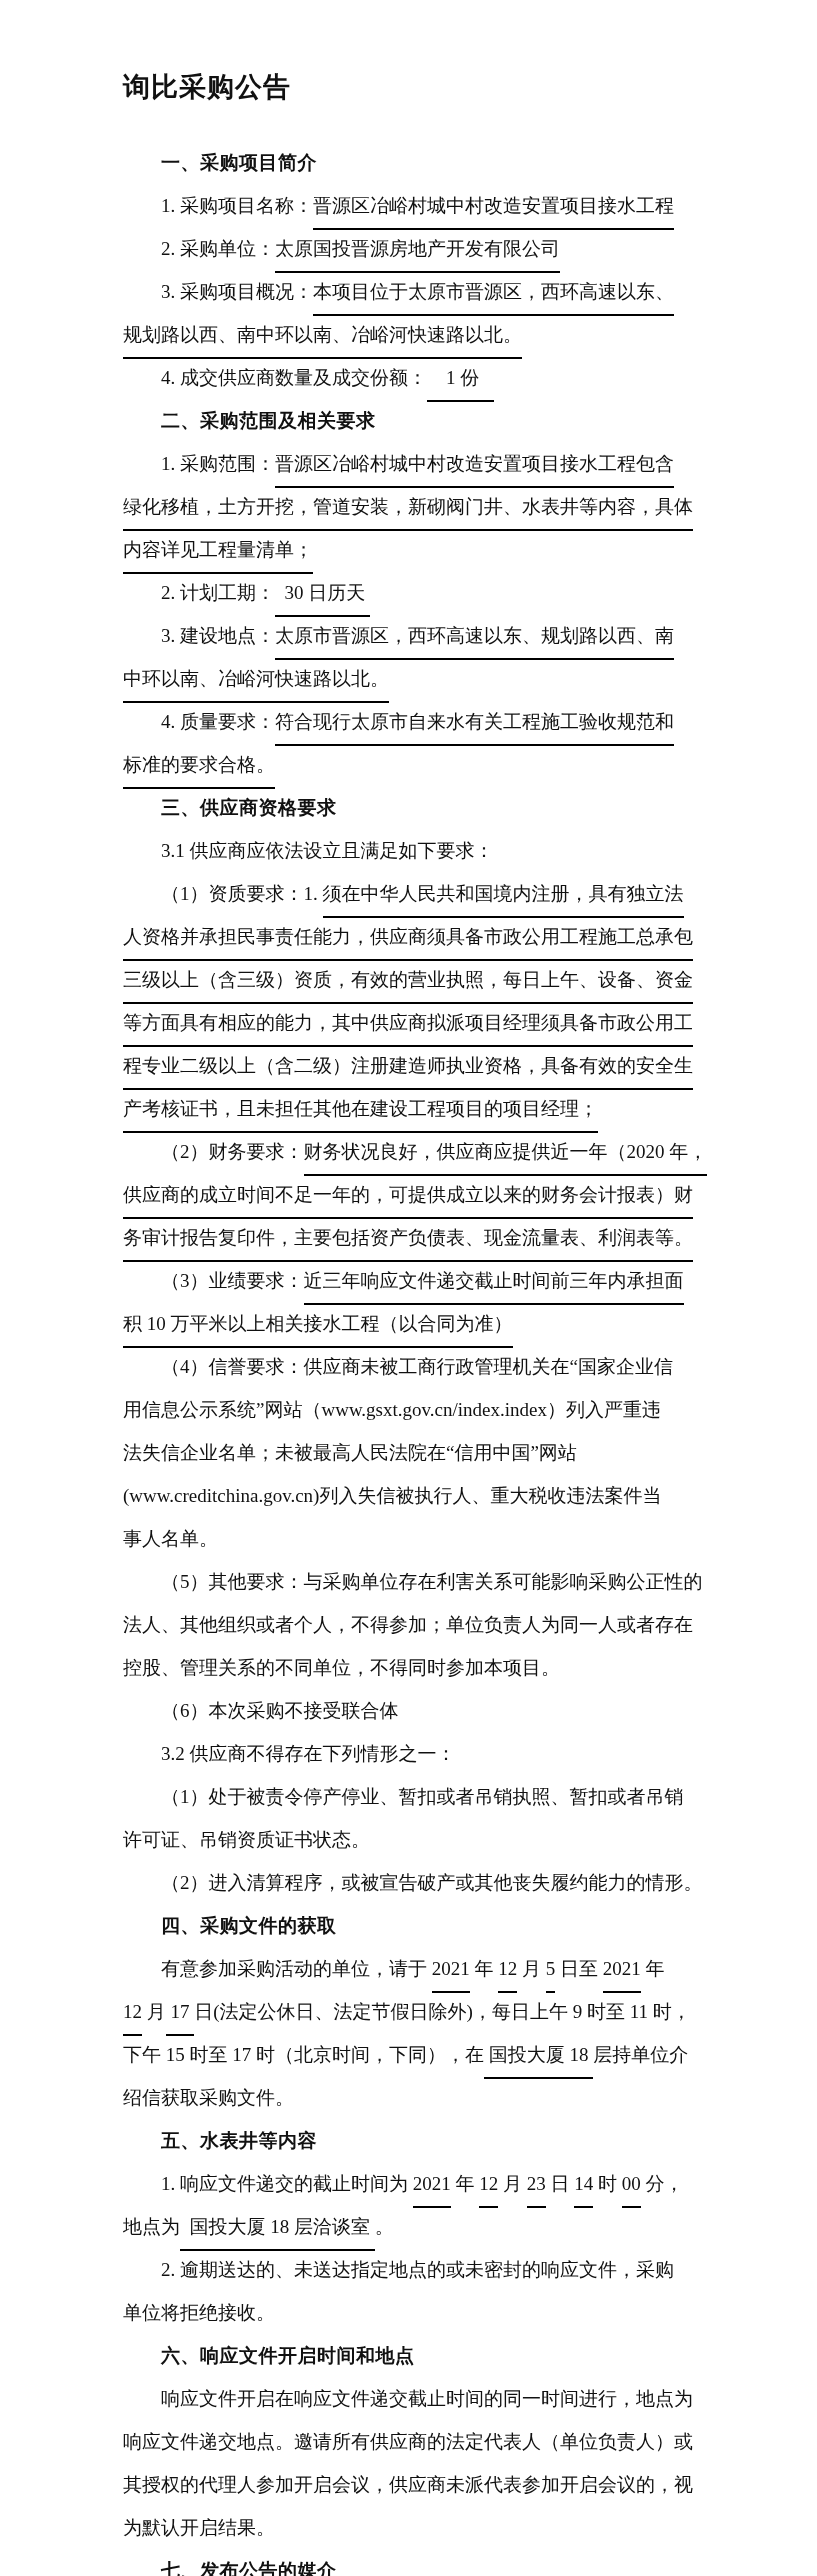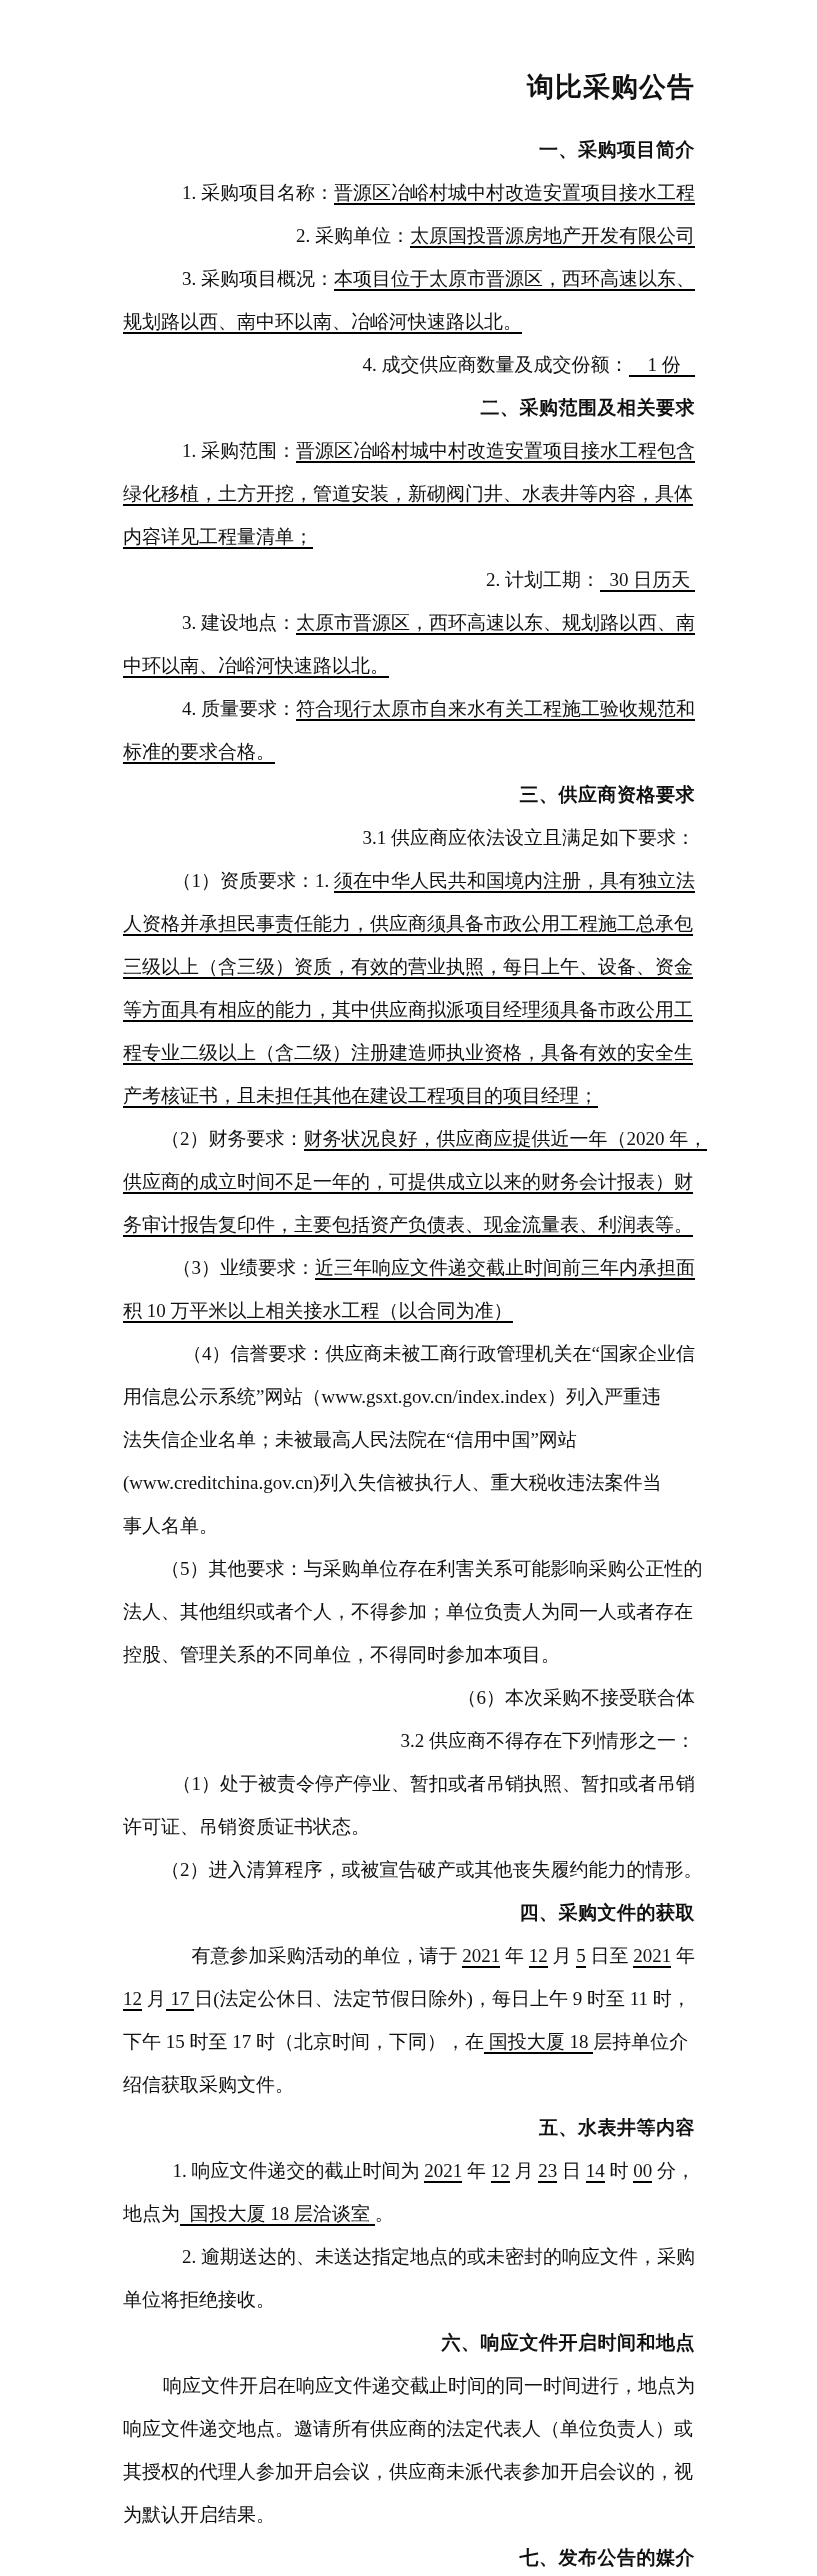--- a/index.html
+++ b/index.html
@@ -13,37 +13,37 @@
   }
   .doc {
     box-sizing: border-box;
     width: 818px;
     height: 3002px;
     padding: 71px 123px 0 123px;
   }
   .title {
     font-size: 27px;
     font-weight: bold;
-    text-align: right;
+    text-align: left;
     line-height: 32px;
-    margin-bottom: 25px;
+    margin-bottom: 38px;
     letter-spacing: 1px;
   }
   .line {
     font-size: 19px;
     line-height: 43px;
     height: 43px;
     white-space: pre;
   }
   .line .seg { white-space: pre; }
-  .indent { padding-left: 38px; text-align: right; }
+  .indent { padding-left: 38px; }
   .heading { font-weight: bold; letter-spacing: 0.5px; }
   .u {
     border-bottom: 2.1px solid #000000;
-    padding-bottom: 0;
+    padding-bottom: 12px;
   }
 </style>
 </head>
 <body>
 
 <div class="doc">
   <div class="title">询比采购公告</div>
   <div>
       <div class="line heading indent"><span class="seg">一、采购项目简介</span></div>
       <div class="line indent"><span class="seg">1. 采购项目名称：</span><span class="seg u">晋源区冶峪村城中村改造安置项目接水工程</span></div>

